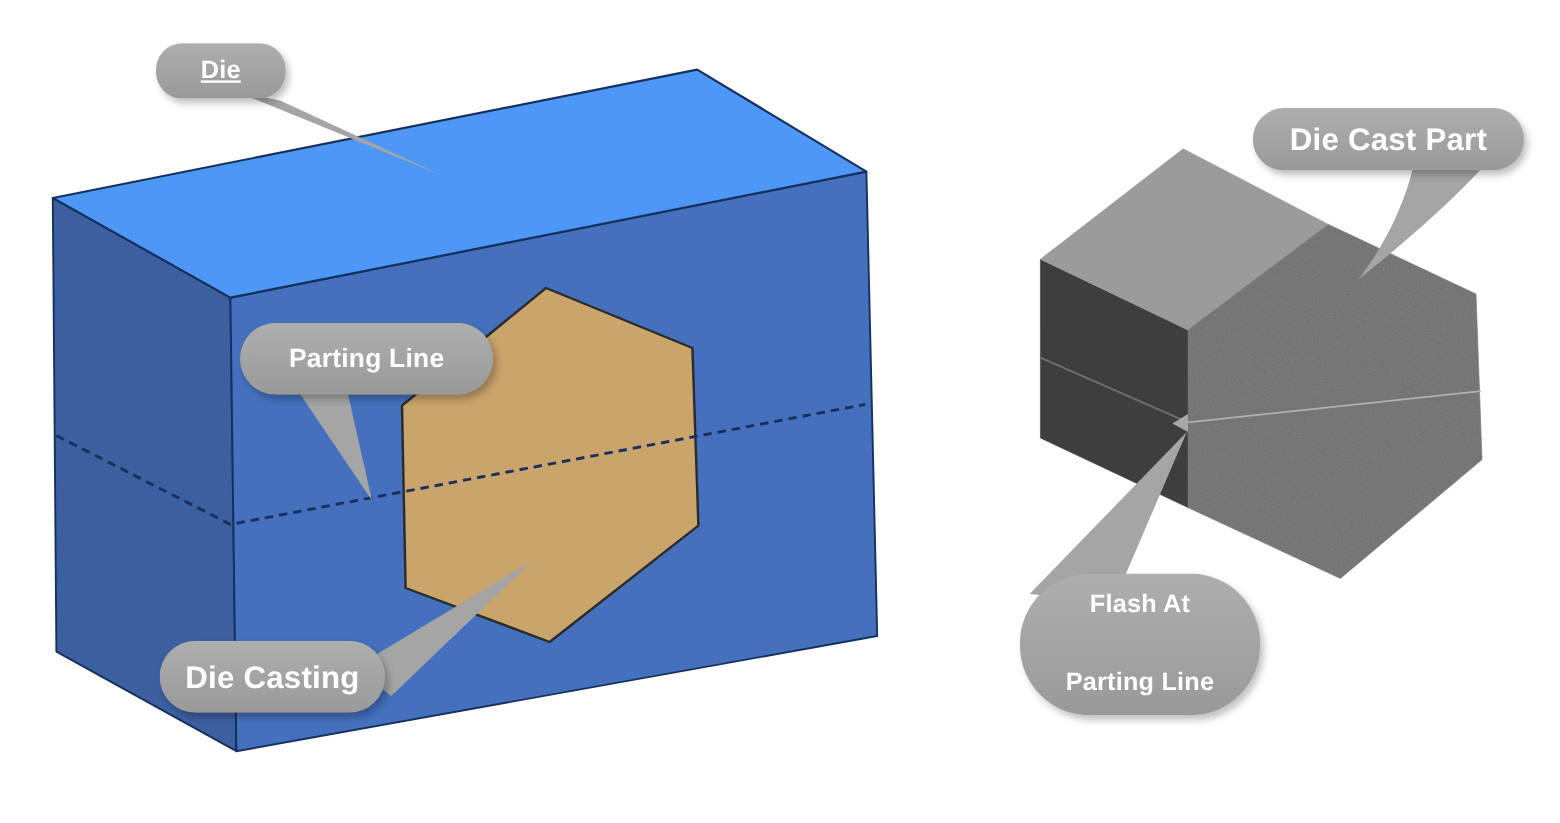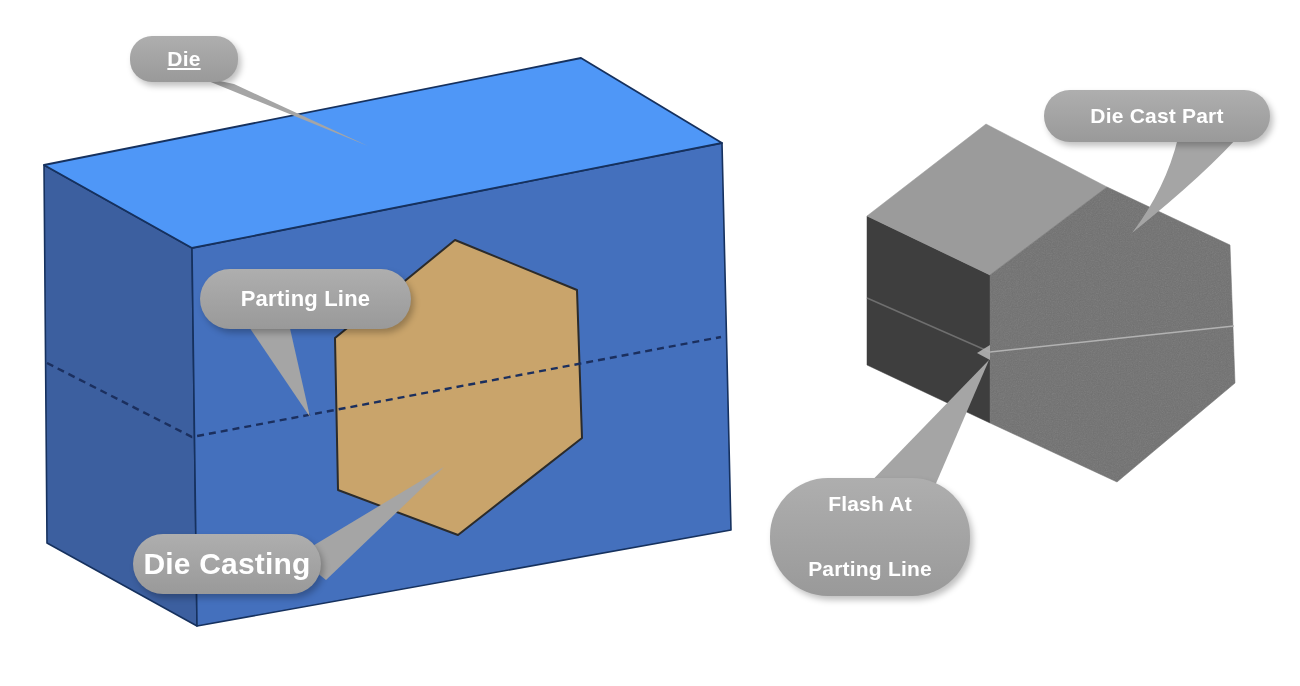--- a/index.html
+++ b/index.html
@@ -37,28 +37,28 @@
   #callout-die {
     left: 130px; top: 36px; width: 108px; height: 46px;
     border-radius: 22px; font-size: 21px; text-decoration: underline;
   }
   #callout-parting-line {
     left: 200px; top: 269px; width: 211px; height: 60px;
     border-radius: 30px; font-size: 22px;
   }
   #callout-die-casting {
     left: 133px; top: 534px; width: 188px; height: 60px;
-    border-radius: 30px; font-size: 30px;
+    border-radius: 30px; font-size: 26px;
   }
   #callout-die-cast-part {
     left: 1044px; top: 90px; width: 226px; height: 52px;
-    border-radius: 26px; font-size: 21px;
+    border-radius: 26px; font-size: 26px;
   }
   #callout-flash {
-    left: 770px; top: 478px; width: 200px; height: 118px;
+    left: 850px; top: 478px; width: 200px; height: 118px;
     border-radius: 58px; font-size: 21px; line-height: 1.55;
     flex-direction: column;
     gap: 32px;
   }
 </style>
 </head>
 <body>
 
 <div id="stage">
 

